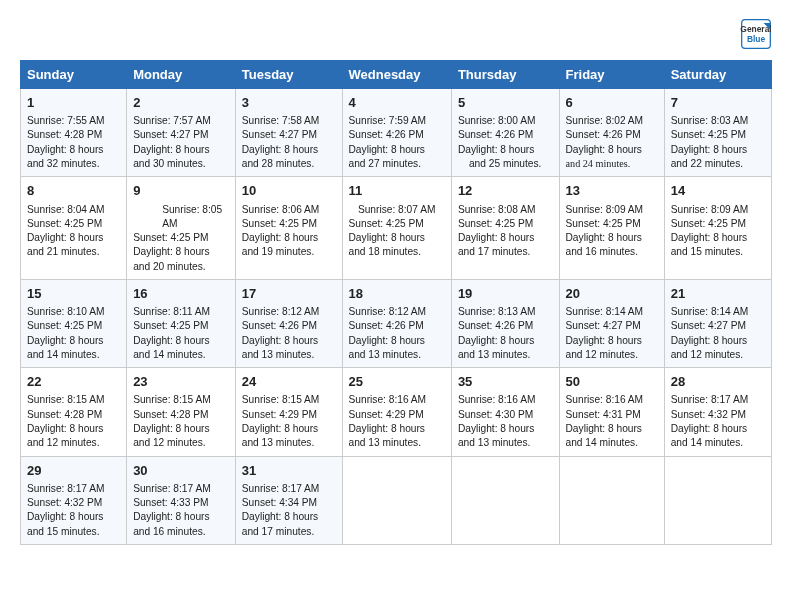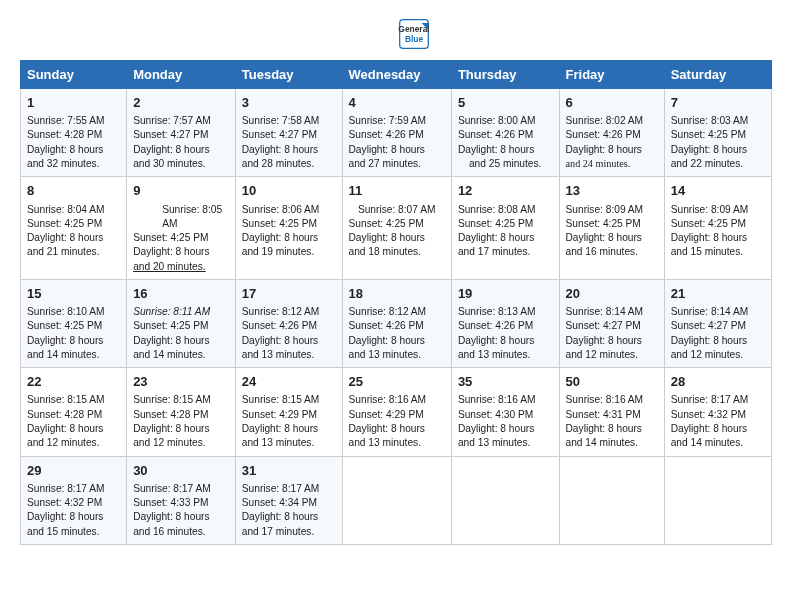--- a/index.html
+++ b/index.html
@@ -12,21 +12,21 @@
     }
     .page {
       width: 792px;
       min-height: 612px;
       padding: 18px 20px 12px 20px;
       background: #fff;
     }
     .header-row {
       display: flex;
       align-items: flex-start;
-      justify-content: center;
+      justify-content: flex-end;
       margin-bottom: 10px;
       margin-left: 36px;
     }
     .logo {
       display: flex;
       align-items: center;
       gap: 4px;
     }
     .logo-icon {
       width: 32px;
@@ -177,21 +177,21 @@
             <span style="display: block;">Sunrise: 8:04 AM</span>
             <span style="display: block;">Sunset: 4:25 PM</span>
             <span style="display: block;">Daylight: 8 hours</span>
             <span style="display: block;">and 21 minutes.</span>
           </td>
           <td>
             <span class="day-num">9</span>
             <span style="display: block; margin-left: 29px;">Sunrise: 8:05 AM</span>
             <span style="display: block;">Sunset: 4:25 PM</span>
             <span style="display: block;">Daylight: 8 hours</span>
-            <span style="display: block; text-decoration: underline;">and 20 minutes.</span>
+            <span style="display: block;">and 20 minutes.</span>
           </td>
           <td>
             <span class="day-num">10</span>
             <span style="display: block;">Sunrise: 8:06 AM</span>
             <span style="display: block;">Sunset: 4:25 PM</span>
             <span style="display: block;">Daylight: 8 hours</span>
             <span style="display: block;">and 19 minutes.</span>
           </td>
           <td>
             <span class="day-num">11</span>
@@ -225,21 +225,21 @@
         <tr>
           <td>
             <span class="day-num">15</span>
             <span style="display: block;">Sunrise: 8:10 AM</span>
             <span style="display: block;">Sunset: 4:25 PM</span>
             <span style="display: block;">Daylight: 8 hours</span>
             <span style="display: block;">and 14 minutes.</span>
           </td>
           <td>
             <span class="day-num">16</span>
-            <span style="display: block; font-style: italic;">Sunrise: 8:11 AM</span>
+            <span style="display: block;">Sunrise: 8:11 AM</span>
             <span style="display: block;">Sunset: 4:25 PM</span>
             <span style="display: block;">Daylight: 8 hours</span>
             <span style="display: block;">and 14 minutes.</span>
           </td>
           <td>
             <span class="day-num">17</span>
             <span style="display: block;">Sunrise: 8:12 AM</span>
             <span style="display: block;">Sunset: 4:26 PM</span>
             <span style="display: block;">Daylight: 8 hours</span>
             <span style="display: block;">and 13 minutes.</span>

